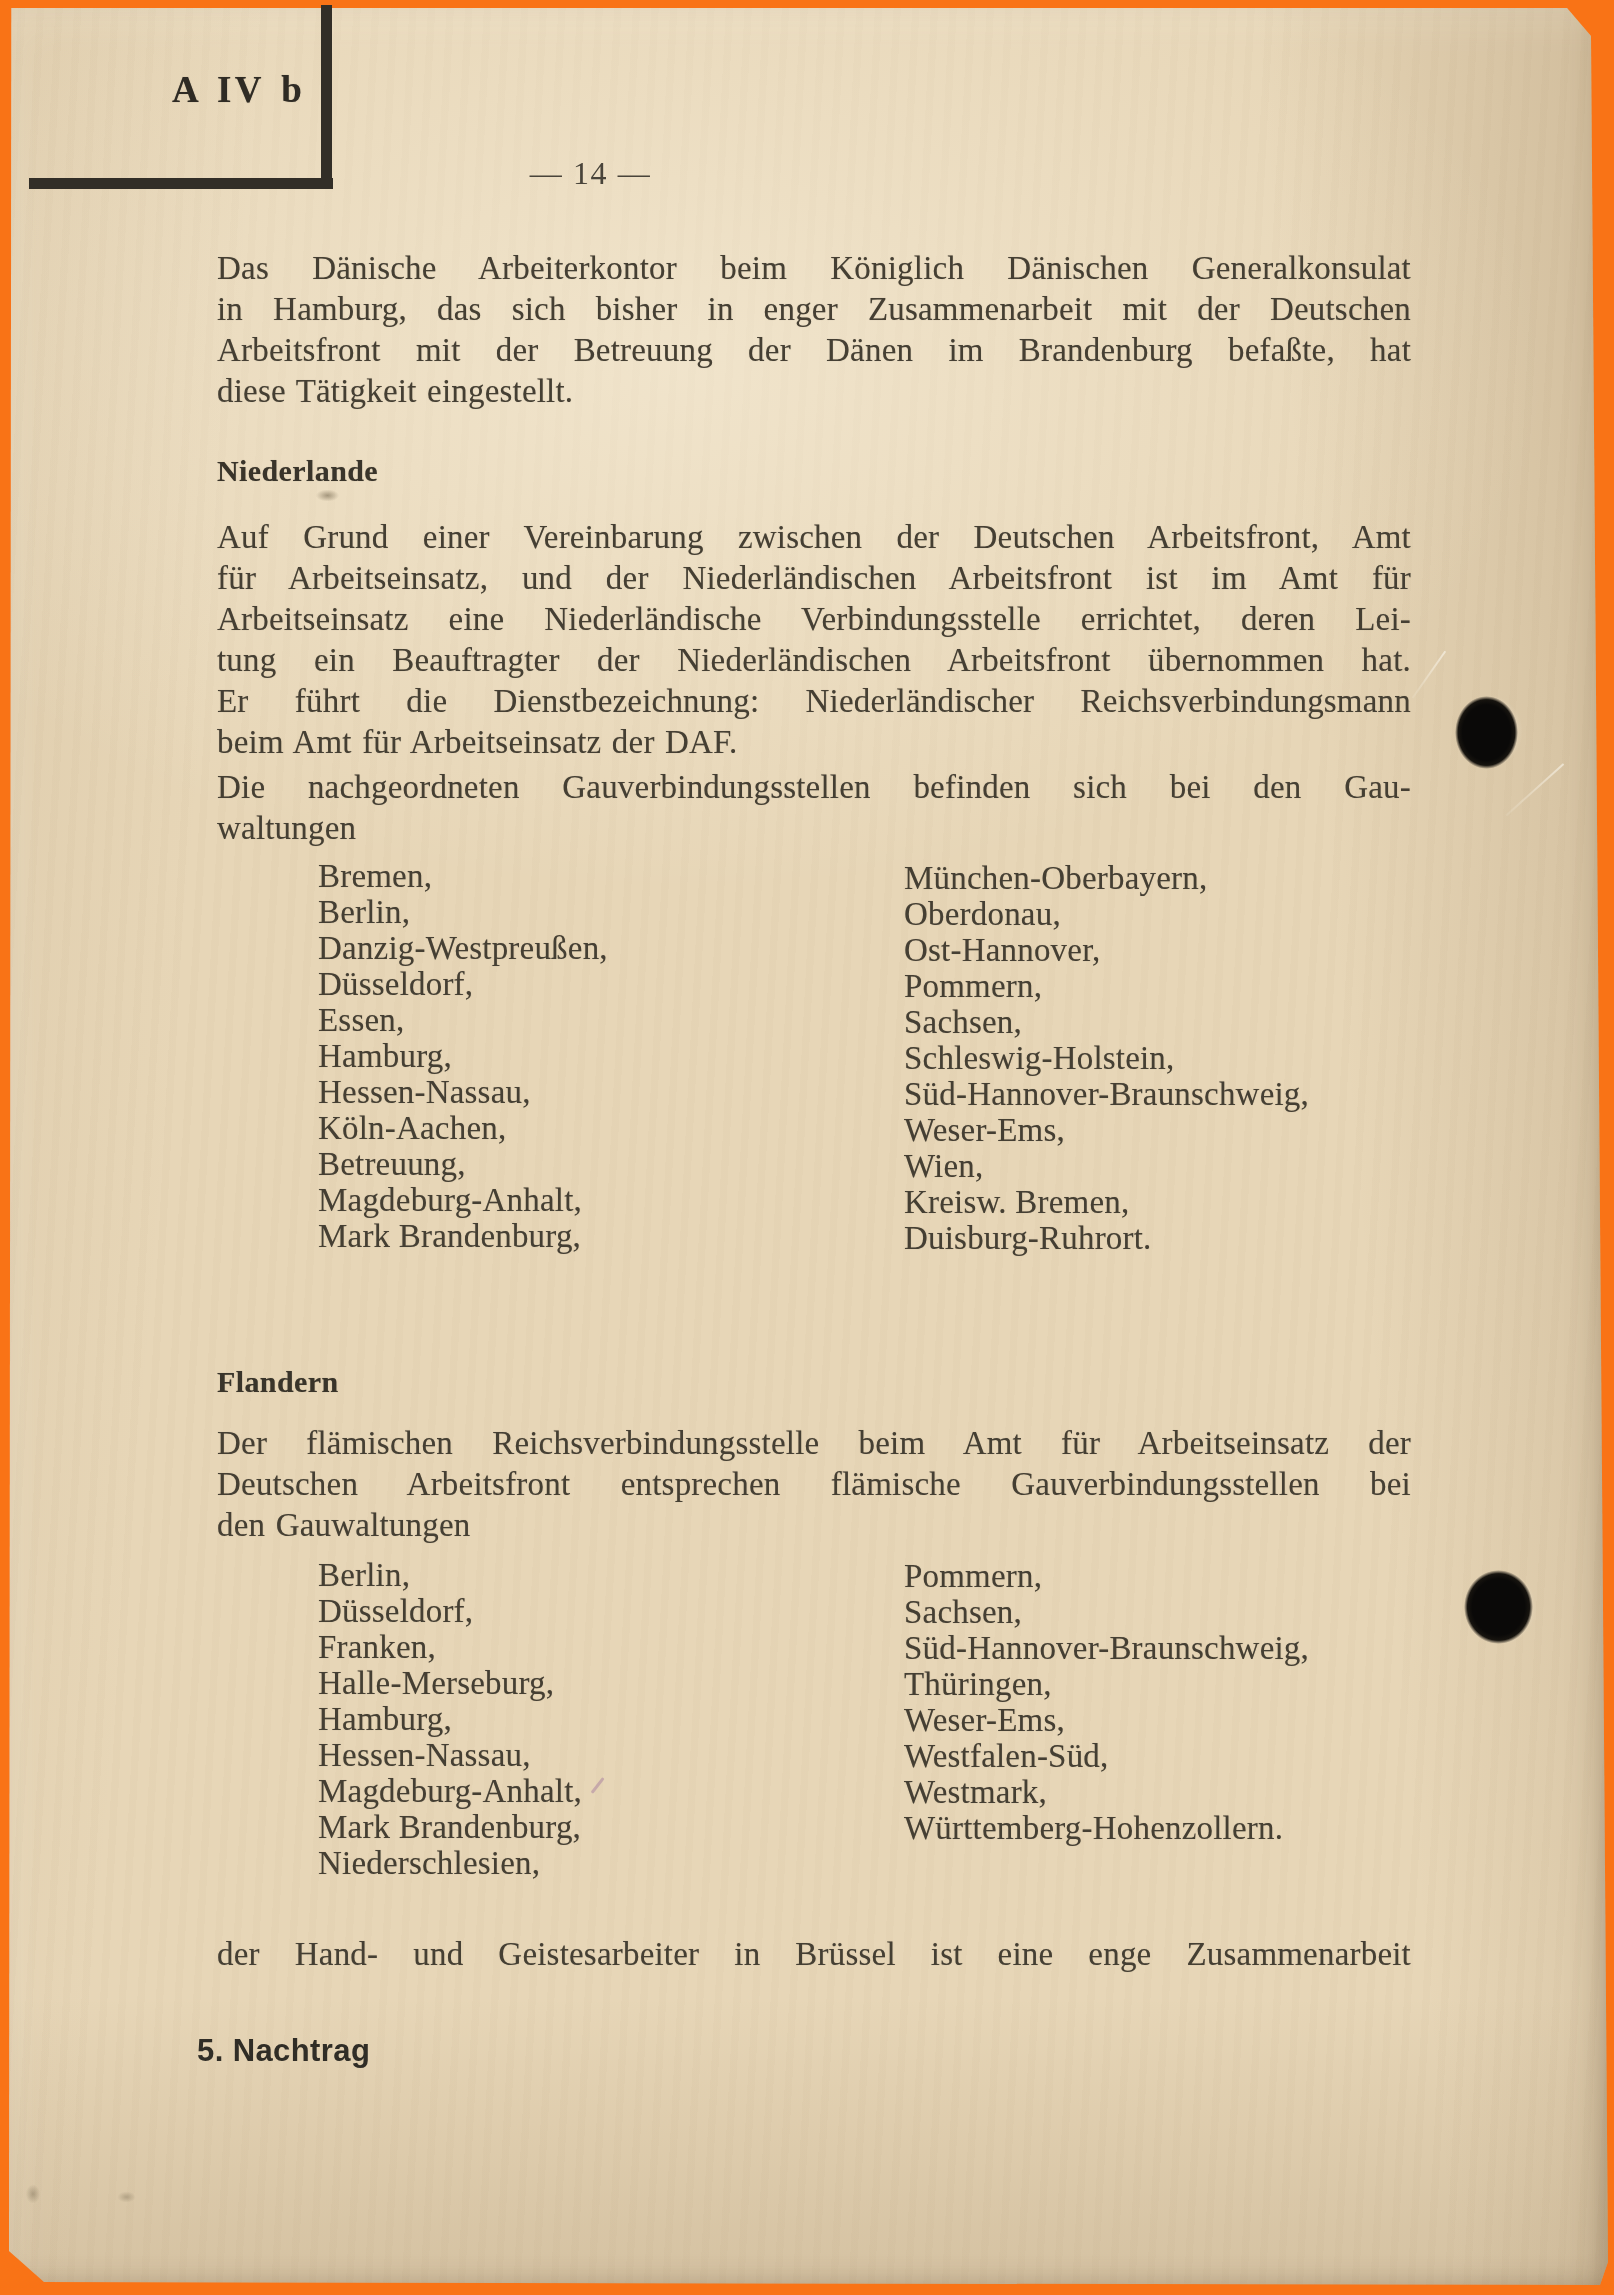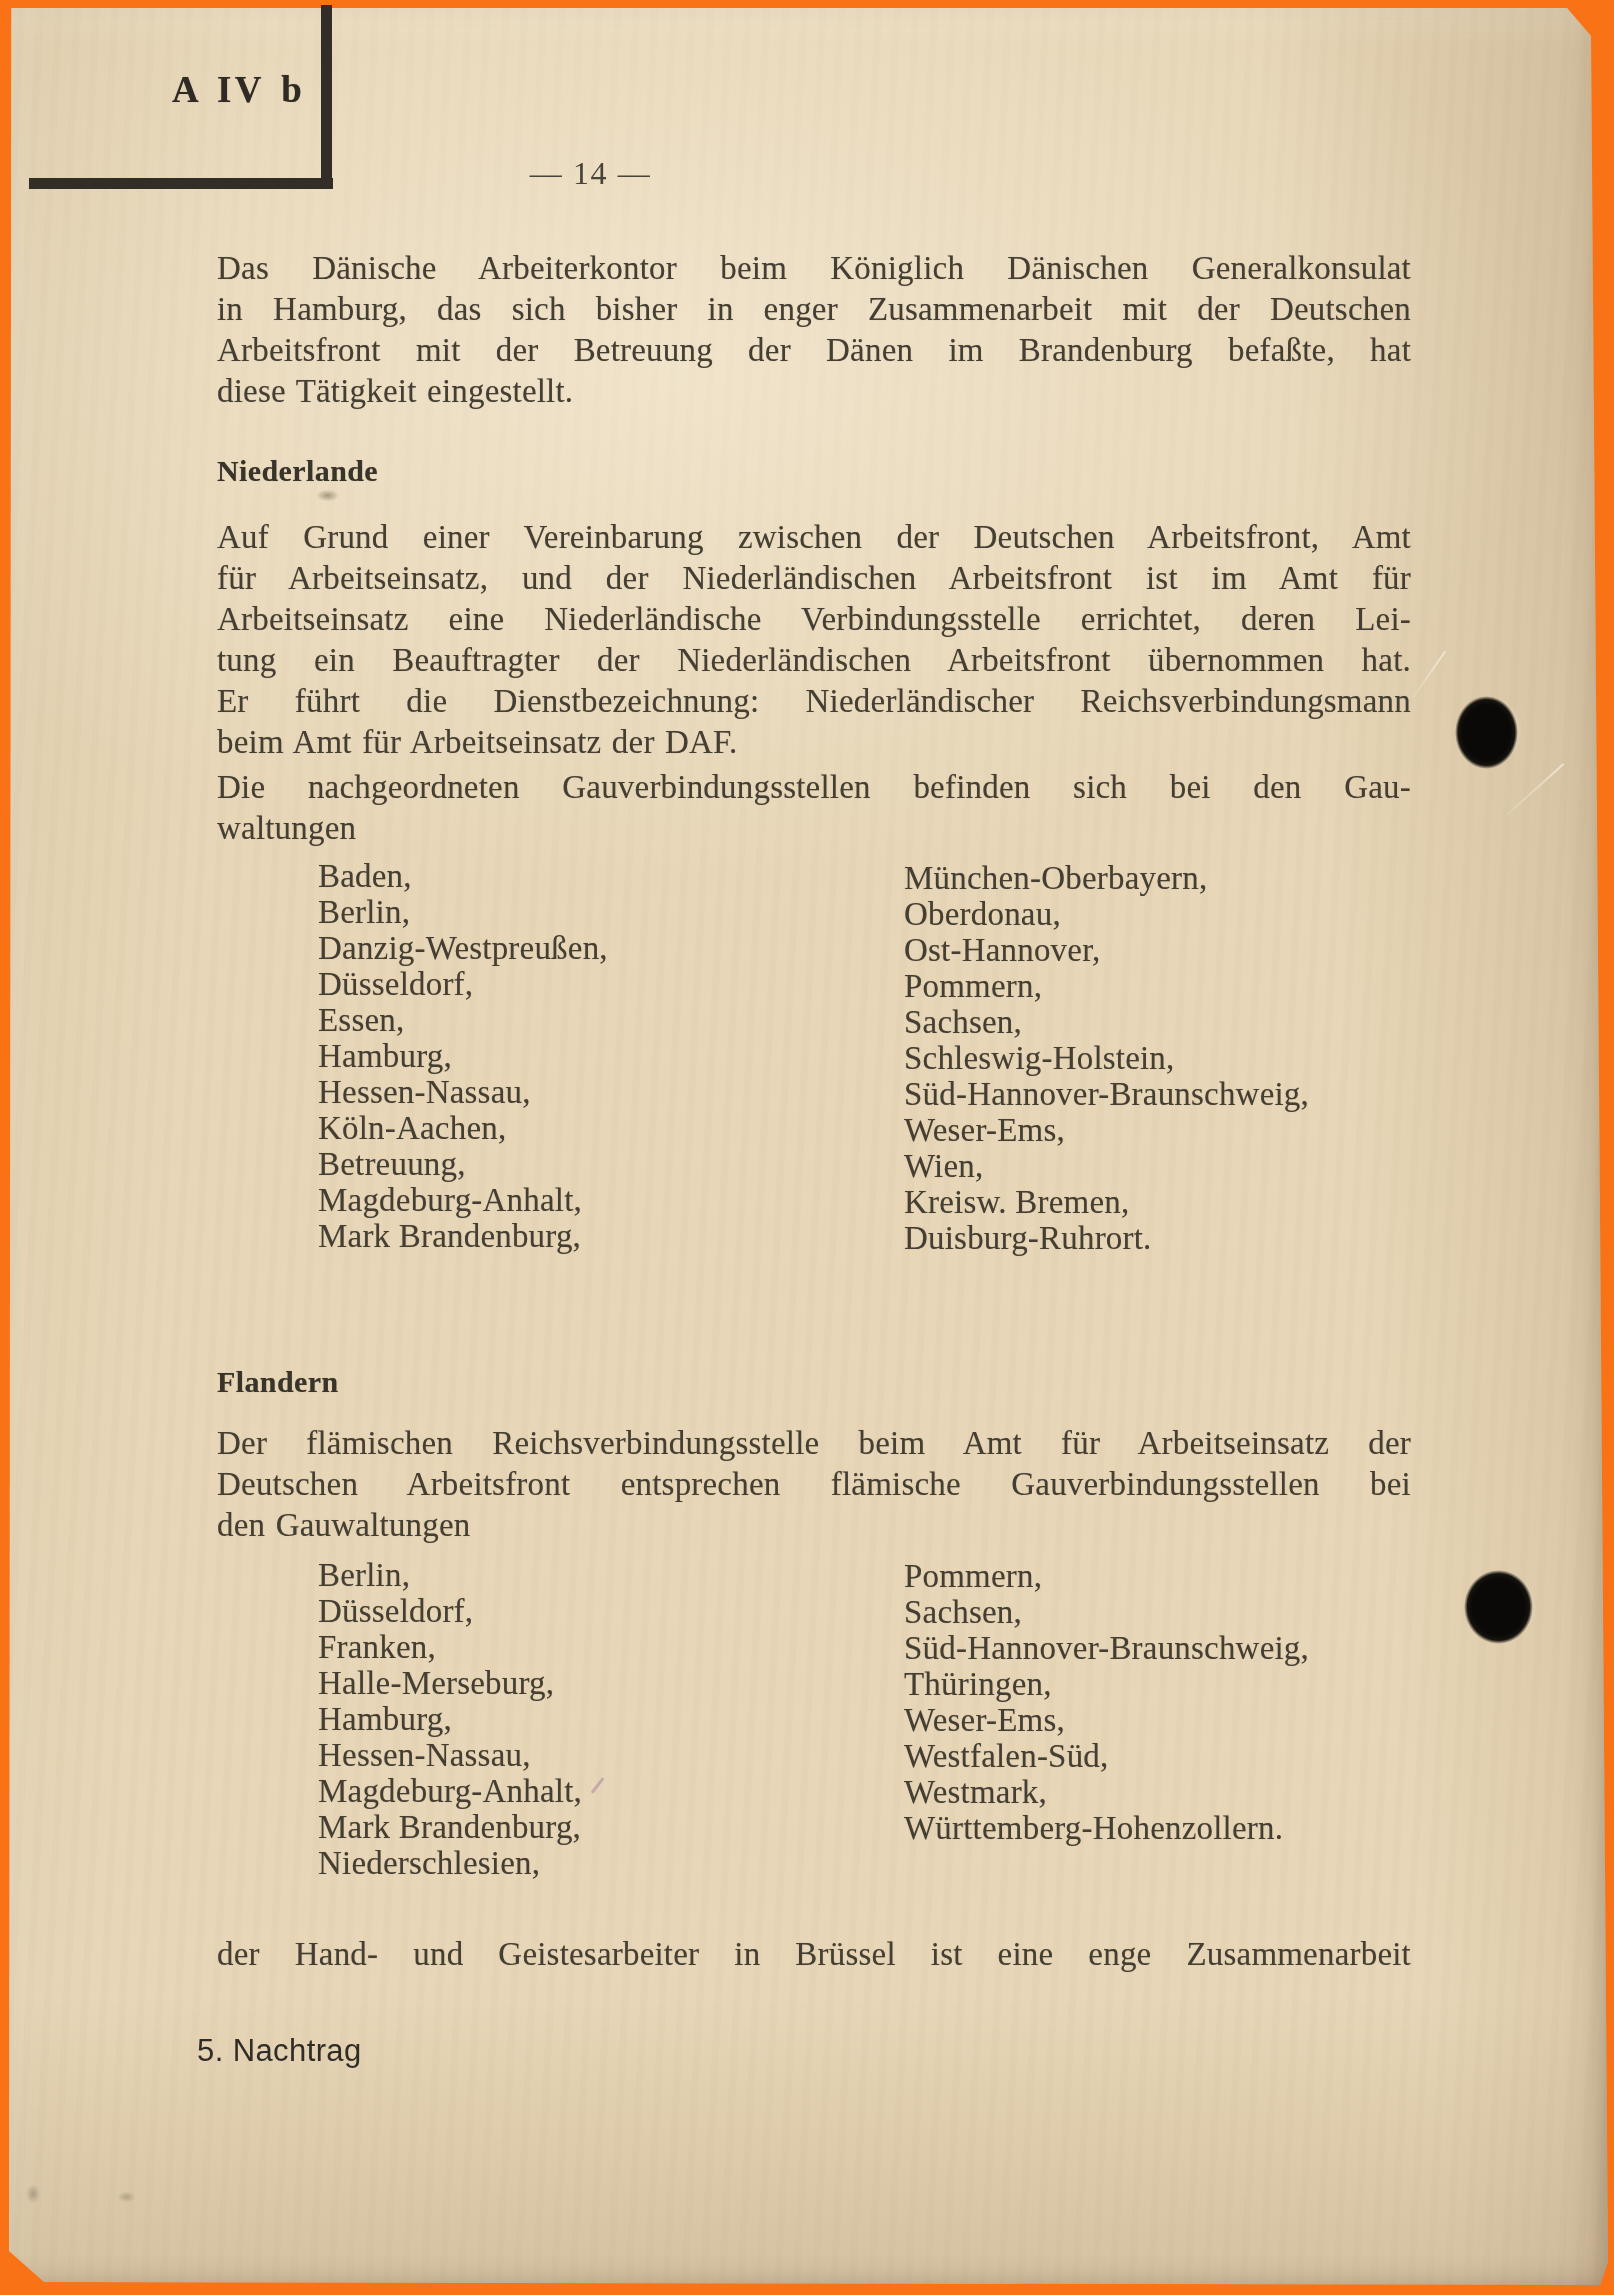--- a/index.html
+++ b/index.html
@@ -39,21 +39,21 @@
   .jlines > div{text-align:justify;text-align-last:justify;}
   .jlines:not(.last-justify) > div:last-child{text-align-last:left;}
   .heading{position:absolute;left:217px;font-size:30px;font-weight:bold;color:#39342a;
            letter-spacing:0.4px;text-shadow:0 0 0.8px rgba(57,52,42,0.4);}
   .glist{position:absolute;color:#453f33;font-size:33px;line-height:36px;letter-spacing:0.2px;
          text-shadow:0 0 0.8px rgba(69,63,51,0.35);}
   .glist.c1{left:318px;}
   .glist.c2{left:904px;}
   .footer-label{
     position:absolute;left:197px;top:2033px;
-    font-family:"Liberation Sans", sans-serif;font-weight:400;font-size:31px;color:#302d26;
+    font-family:"Liberation Sans", sans-serif;font-weight:700;font-size:31px;color:#302d26;
     letter-spacing:0.4px;
   }
   
   .halo{position:absolute;border-radius:50%;
         background:radial-gradient(closest-side, rgba(250,246,235,0.9), rgba(250,246,235,0) 75%);}
   .hole{position:absolute;border-radius:50%;
         background:radial-gradient(closest-side, #0a0908 76%, #17140f 90%, rgba(23,20,15,0) 100%);}
   .crease{position:absolute;width:1.6px;background:linear-gradient(rgba(255,253,246,0.55), rgba(255,253,246,0.1));}
   .smudge{position:absolute;border-radius:50%;}
 </style>
@@ -87,21 +87,21 @@
       <div>Er führt die Dienstbezeichnung: Niederländischer Reichsverbindungsmann</div>
       <div>beim Amt für Arbeitseinsatz der DAF.</div>
     </div>
 
   <div class="col jlines" style="top:767px;">
       <div>Die nachgeordneten Gauverbindungsstellen befinden sich bei den Gau-</div>
       <div>waltungen</div>
     </div>
 
   <div class="glist c1" style="top:858px;">
-      <div>Baden,</div>
+      <div>Bremen,</div>
       <div>Berlin,</div>
       <div>Danzig-Westpreußen,</div>
       <div>Düsseldorf,</div>
       <div>Essen,</div>
       <div>Hamburg,</div>
       <div>Hessen-Nassau,</div>
       <div>Köln-Aachen,</div>
       <div>Betreuung,</div>
       <div>Magdeburg-Anhalt,</div>
       <div>Mark Brandenburg,</div>

